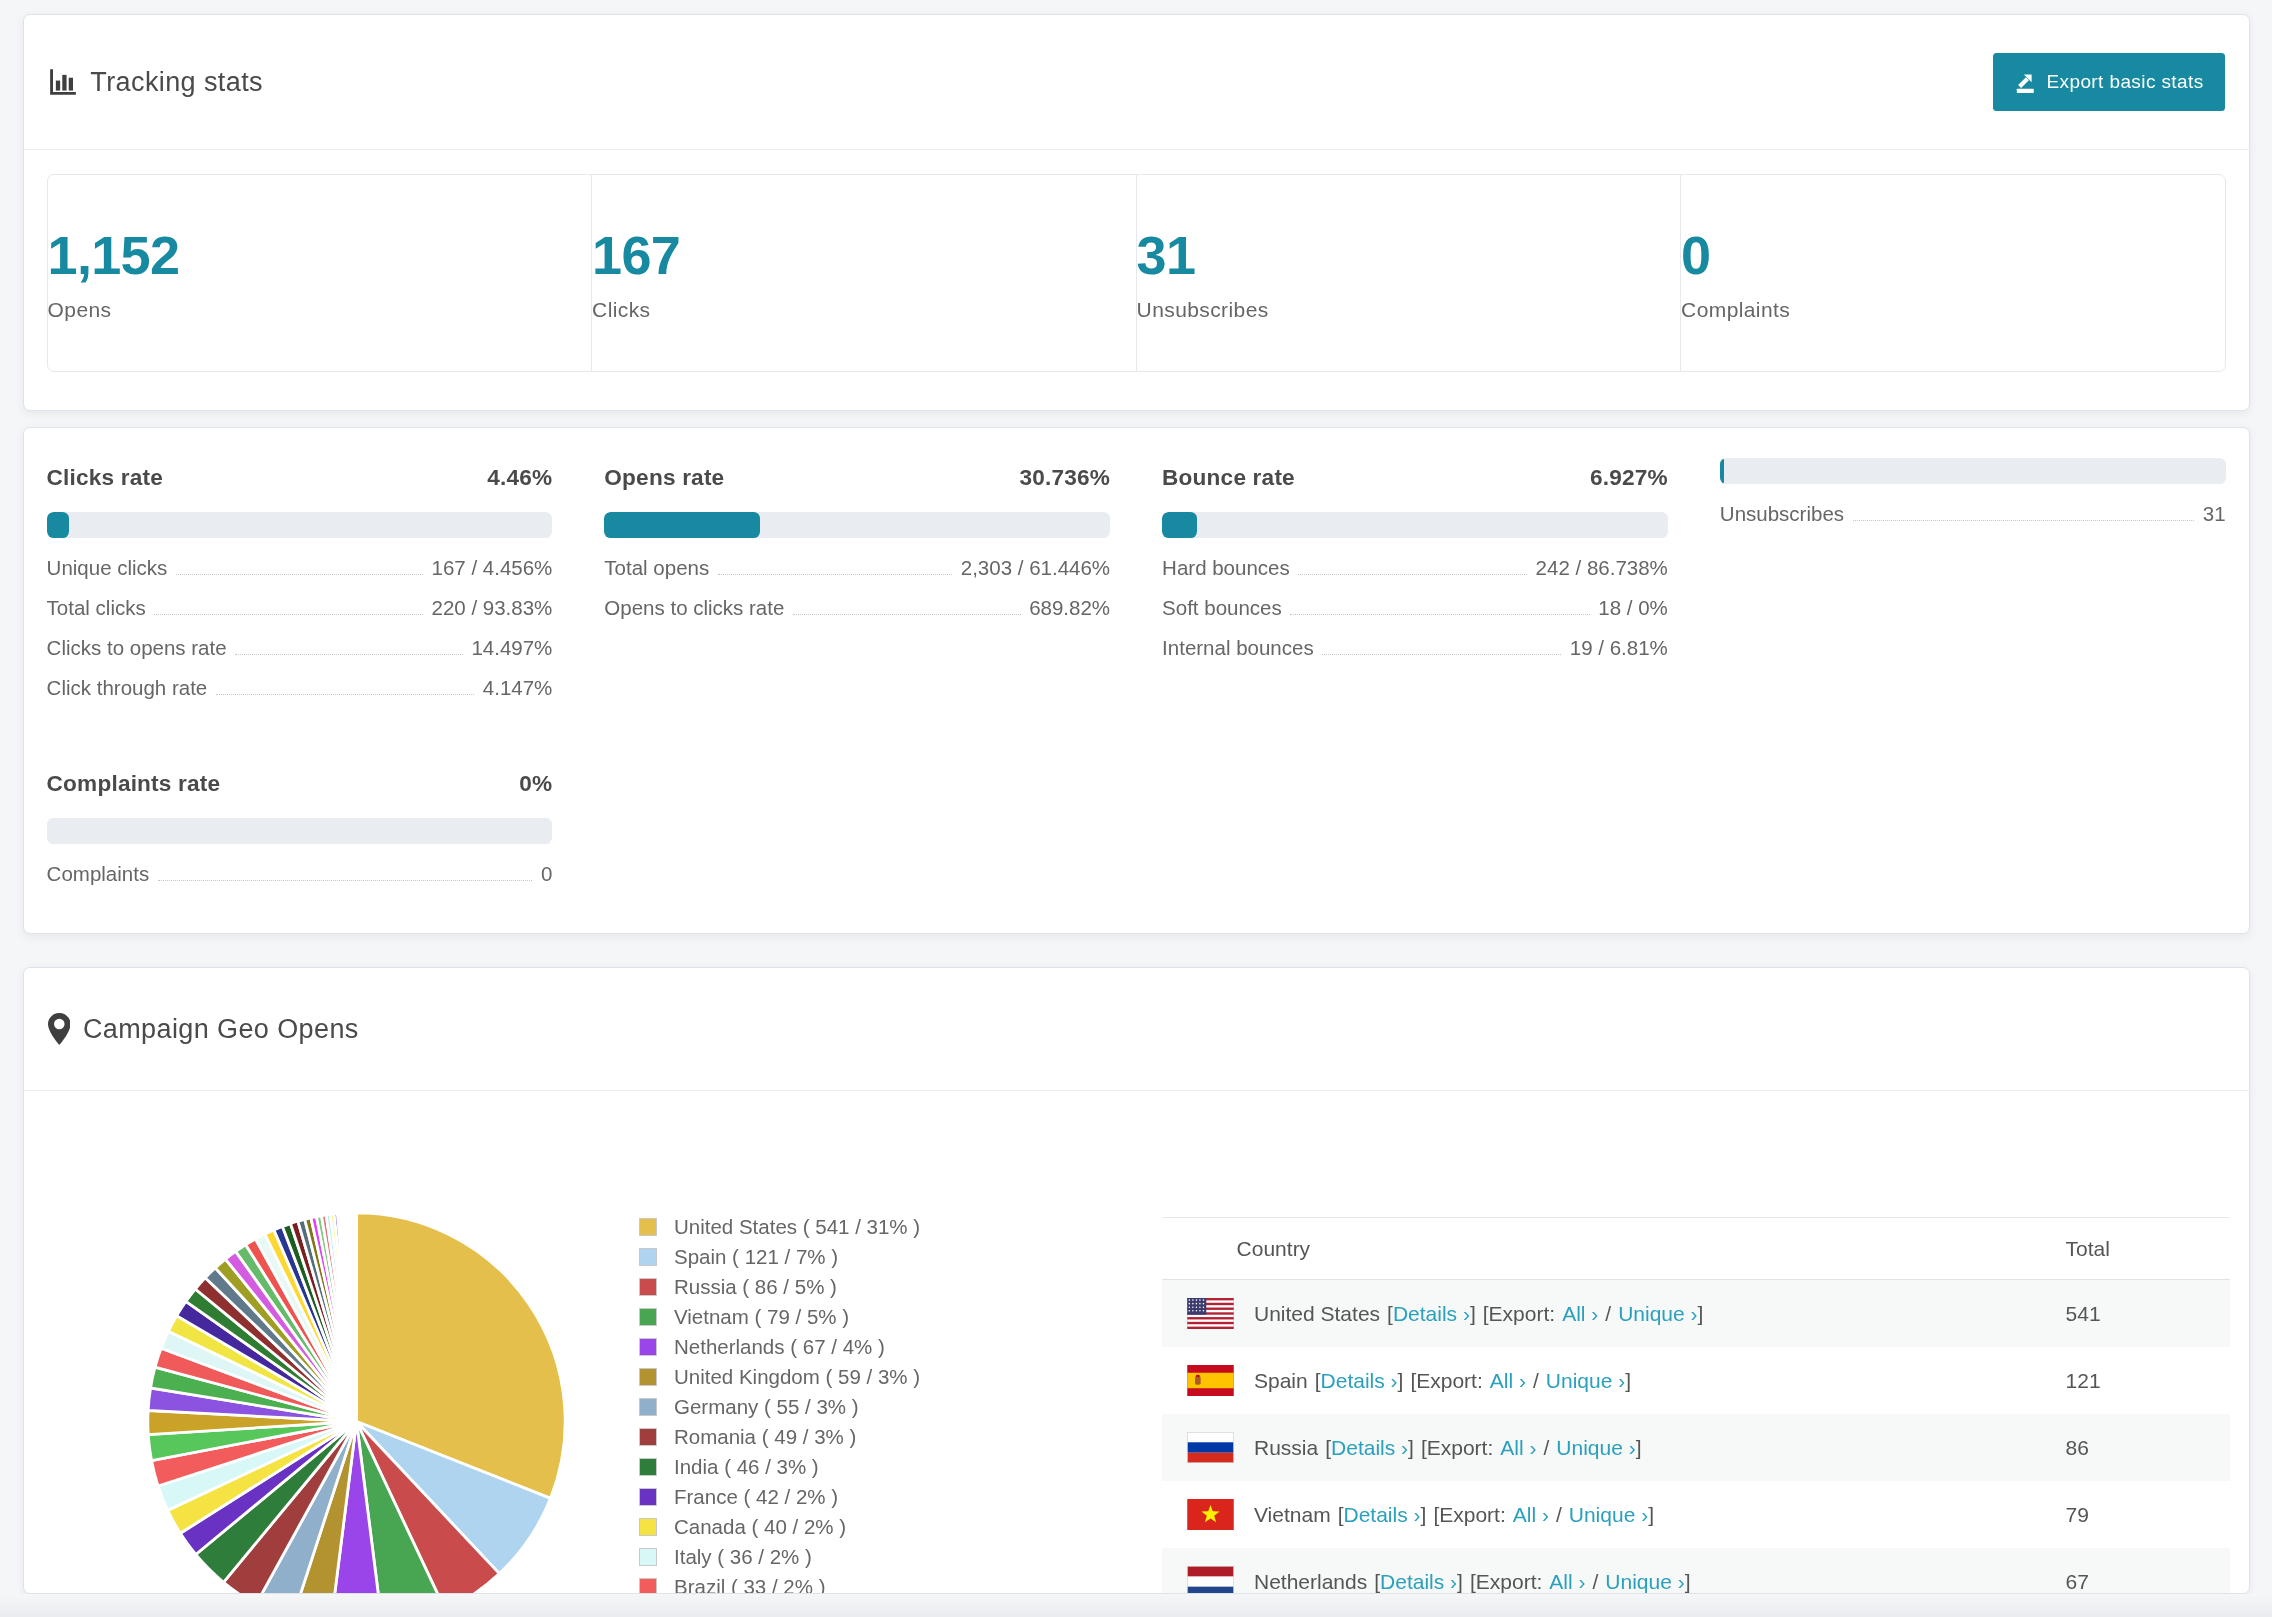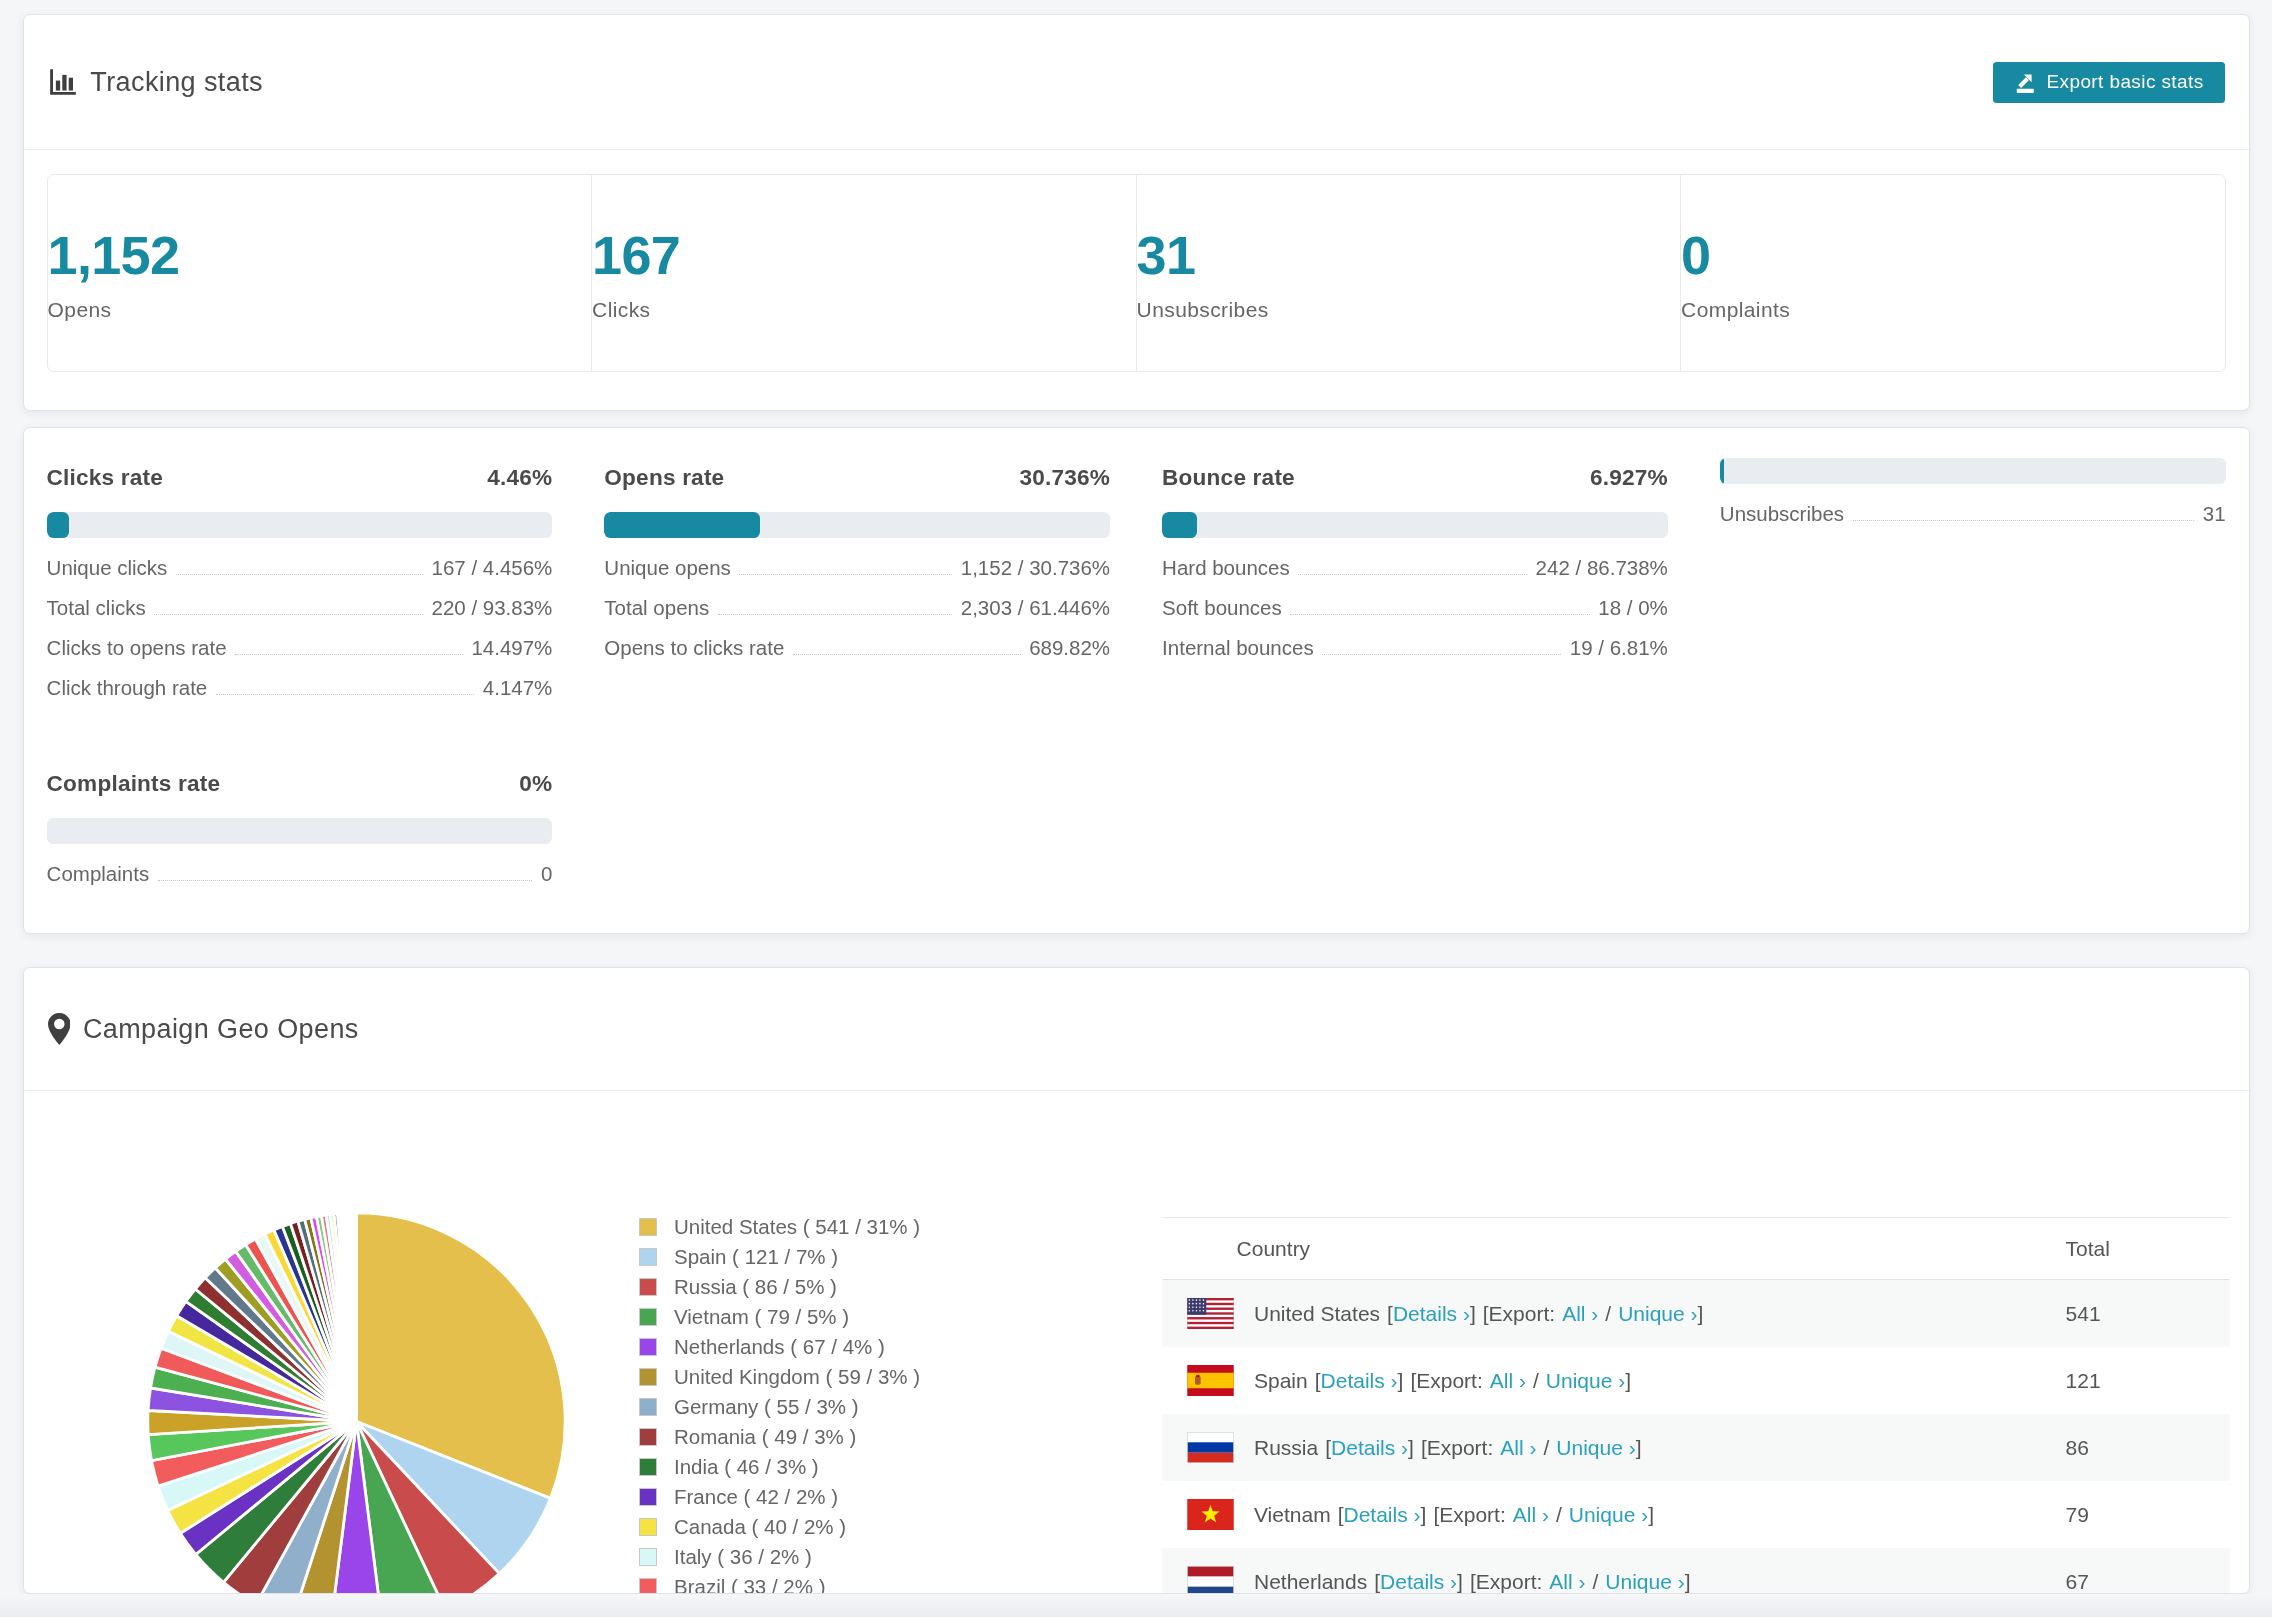--- a/index.html
+++ b/index.html
@@ -23,21 +23,21 @@
   #card-geo{top:967px;height:627px;overflow:hidden;}
 
   .card-header{
     height:102px;display:flex;align-items:center;
     padding:16px 24px;border-bottom:1.4px solid #ededf0;
   }
   .card-title{font-size:27px;color:#4a4a4a;font-weight:400;letter-spacing:0.4px;}
   .hdr-icon{margin-right:12.7px;display:inline-flex;align-items:center;color:#3f3f3f;}
 
   .btn-export{
-    margin-left:auto;height:41px;padding:0 21px;border:none;border-radius:3.5px;
+    margin-left:auto;height:58px;padding:0 21px;border:none;border-radius:3.5px;
     background:#1789a0;color:#fff;font-size:19px;font-family:inherit;
     display:flex;align-items:center;gap:10px;cursor:pointer;letter-spacing:0.4px;
   }
 
   .stats-row{
     margin:24px 23px 0;height:196px;display:flex;
     border:0.7px solid #e5e8ed;border-radius:7px;overflow:hidden;background:#fff;
   }
   .stat-cell{flex:1;display:flex;flex-direction:column;align-items:flex-start;justify-content:center;border-right:0.7px solid #e5e8ed;}
   .stat-cell:last-child{border-right:none;}
@@ -155,25 +155,20 @@
       </div>
       <div>
         <div class="rate-head">
           <span class="rate-title">Opens rate</span>
           <span class="rate-value">30.736%</span>
         </div>
         <div class="rate-bar">
           <div class="rate-fill" style="width: 30.736%;"></div>
         </div>
         <div class="rate-rows">
-          <div class="rate-row">
-            <span>Unique opens</span>
-            <span class="leader"></span>
-            <span class="rv">1,152 / 30.736%</span>
-          </div>
           <div class="rate-row">
             <span>Total opens</span>
             <span class="leader"></span>
             <span class="rv">2,303 / 61.446%</span>
           </div>
           <div class="rate-row">
             <span>Opens to clicks rate</span>
             <span class="leader"></span>
             <span class="rv">689.82%</span>
           </div>

